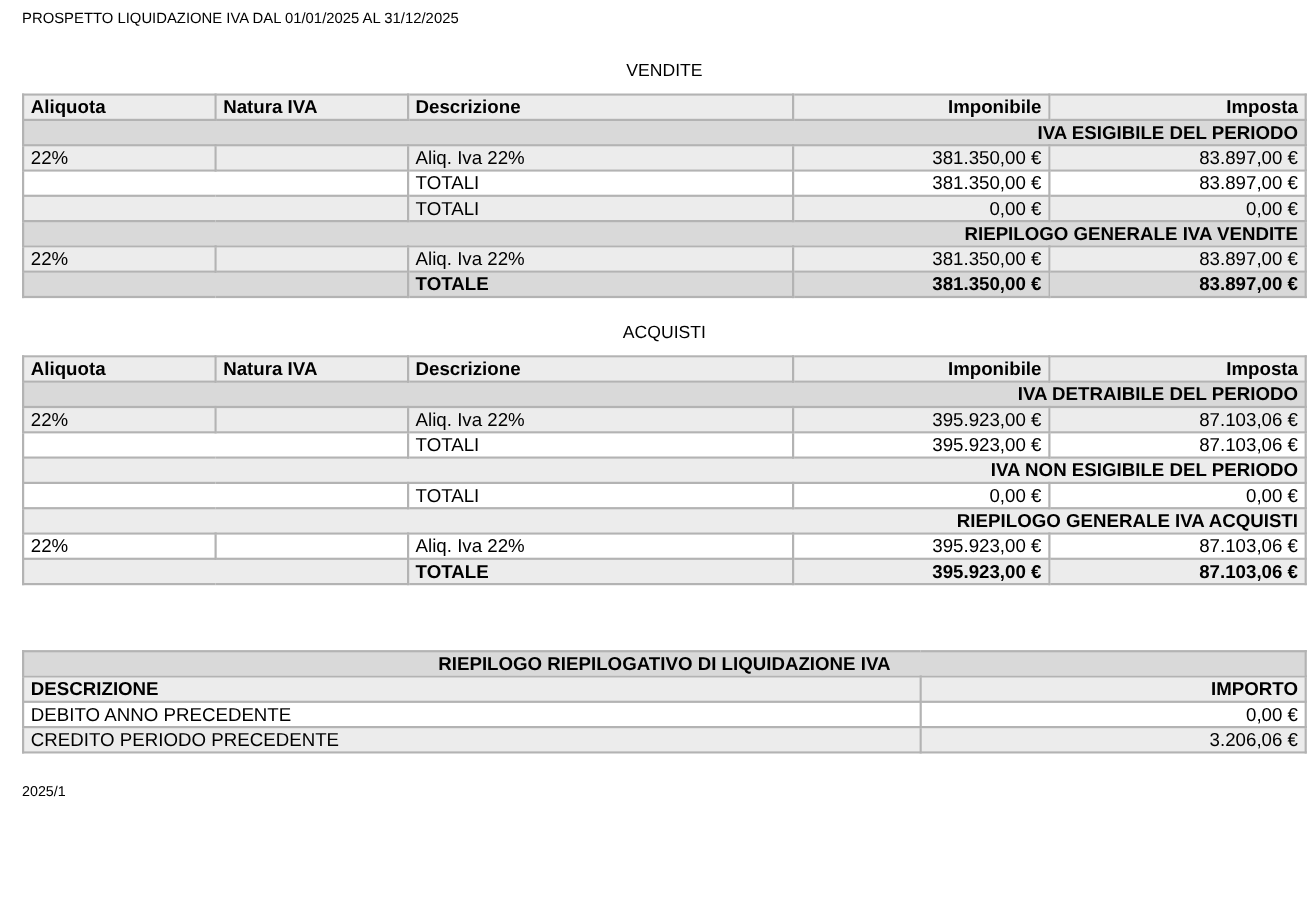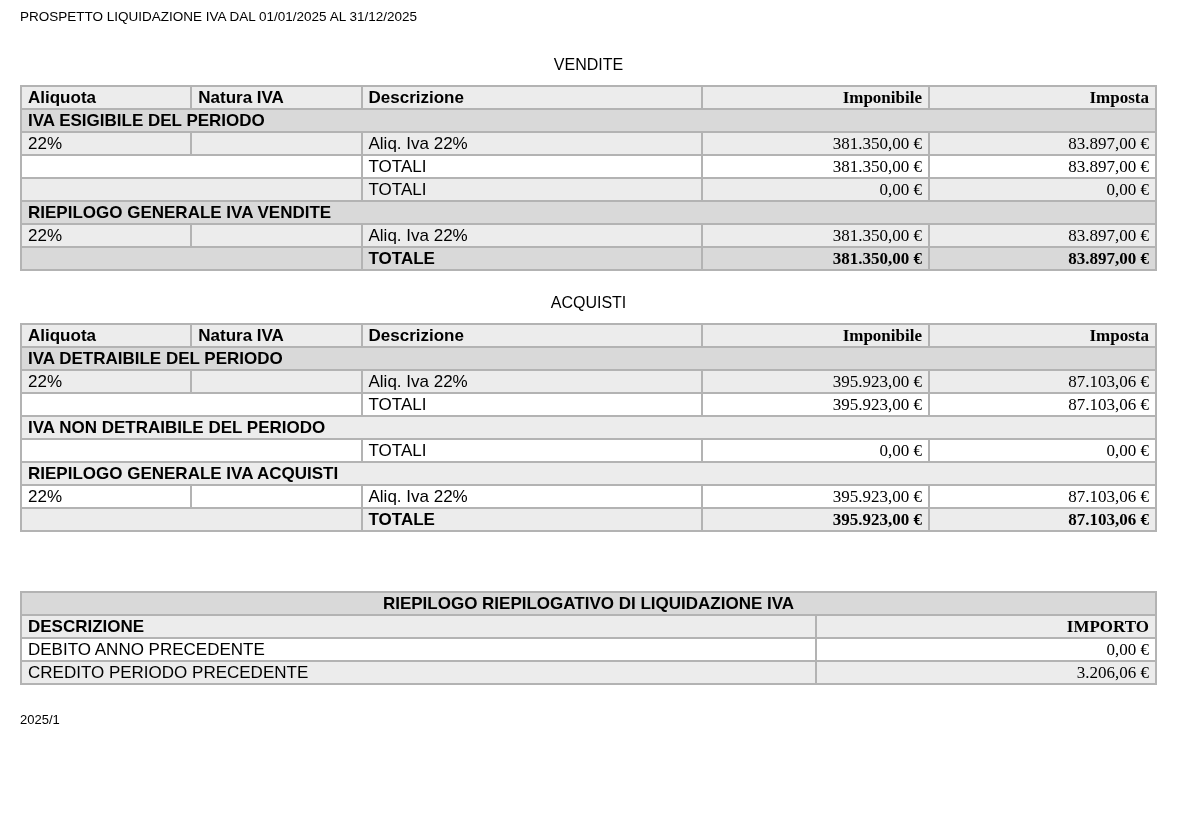--- a/index.html
+++ b/index.html
@@ -3,21 +3,21 @@
 <meta charset="utf-8">
 <style>
   * { box-sizing: border-box; }
   html, body { margin: 0; padding: 0; }
   body {
     width: 1196px; height: 831px;
     background: #ffffff;
     font-family: "Liberation Sans", sans-serif;
     color: #000000;
   }
-  .page { padding: 9px 39px 0 20px; }
+  .page { padding: 9px 8px 0 20px; }
 
   .doc-title { font-size: 13.5px; line-height: 15px; }
 
   .table-heading {
     text-align: center;
     font-size: 16px;
     line-height: 16px;
   }
   .heading-vendite  { margin-top: 33px; }
   .heading-acquisti { margin-top: 24px; }
@@ -32,34 +32,34 @@
   .tbl-summary { margin-top: 59px; }
 
   td {
     border: 2px solid #b3b3b3;
     height: 23px;
     padding: 0 6px;
     white-space: nowrap;
     overflow: hidden;
     vertical-align: middle;
   }
-  .num { text-align: right; font-family: Liberation Serif, serif; }
+  .num { text-align: right; }
 
   
   .tbl-main    tbody tr:nth-child(odd)  td { background: #ececec; }
   .tbl-summary tbody tr:nth-child(even) td { background: #ececec; }
 
   
   .tbl-main  tr.row-header td,
   .tbl-main  tr.row-section td,
   .tbl-main  tr.row-grandtotal td,
   .tbl-summary tr.row-title td { background: #d9d9d9; }
 
   tr.row-header td    { font-weight: bold; }
-  tr.row-section td   { font-weight: bold; text-align: left; }
+  tr.row-section td   { font-weight: bold; text-align: right; }
   tr.row-grandtotal td{ font-weight: bold; }
   tr.row-title td     { font-weight: bold; text-align: center; }
 
   
   .tbl-main col.c1 { width: 15%; }
   .tbl-main col.c2 { width: 15%; }
   .tbl-main col.c3 { width: 30%; }
   .tbl-main col.c4 { width: 20%; }
   .tbl-main col.c5 { width: 20%; }
 
@@ -167,21 +167,21 @@
           <td class="num">395.923,00 €</td>
           <td class="num">87.103,06 €</td>
         </tr>
         <tr class="row-total">
           <td colspan="2"></td>
           <td>TOTALI</td>
           <td class="num">395.923,00 €</td>
           <td class="num">87.103,06 €</td>
         </tr>
         <tr class="row-section">
-          <td colspan="5">IVA NON DETRAIBILE DEL PERIODO</td>
+          <td colspan="5">IVA NON ESIGIBILE DEL PERIODO</td>
         </tr>
         <tr class="row-total">
           <td colspan="2"></td>
           <td>TOTALI</td>
           <td class="num">0,00 €</td>
           <td class="num">0,00 €</td>
         </tr>
         <tr class="row-section">
           <td colspan="5">RIEPILOGO GENERALE IVA ACQUISTI</td>
         </tr>

